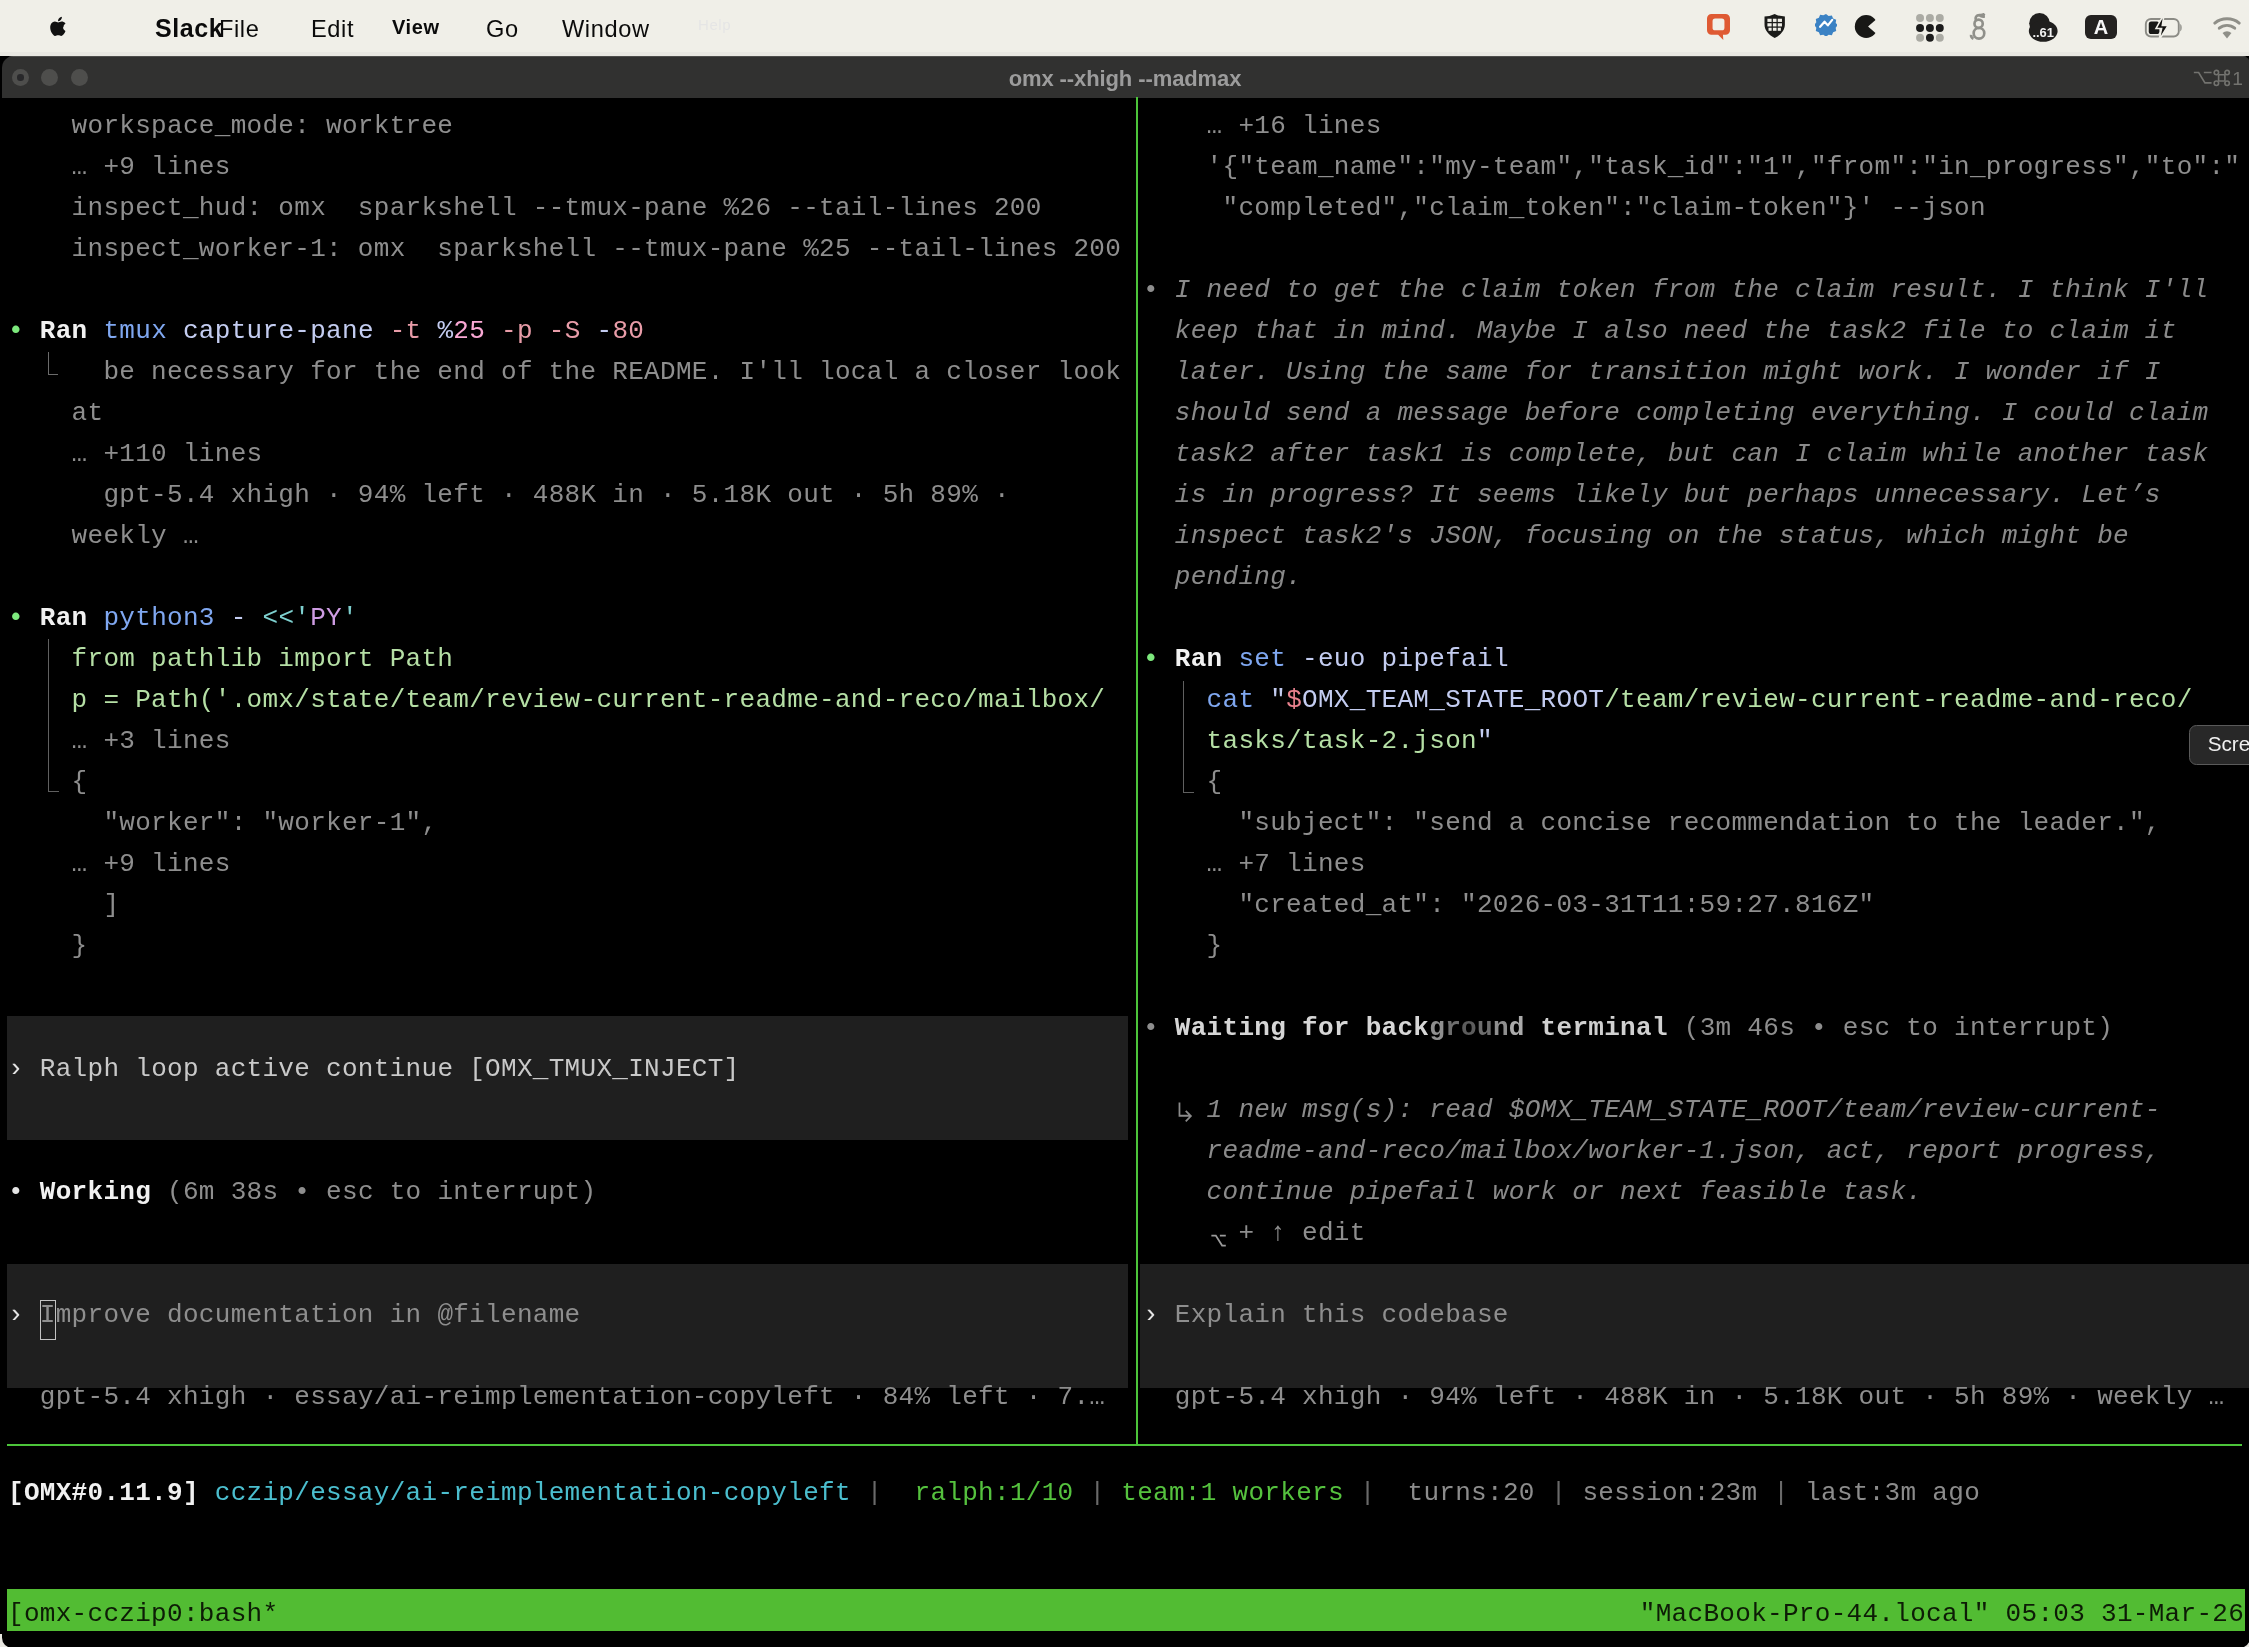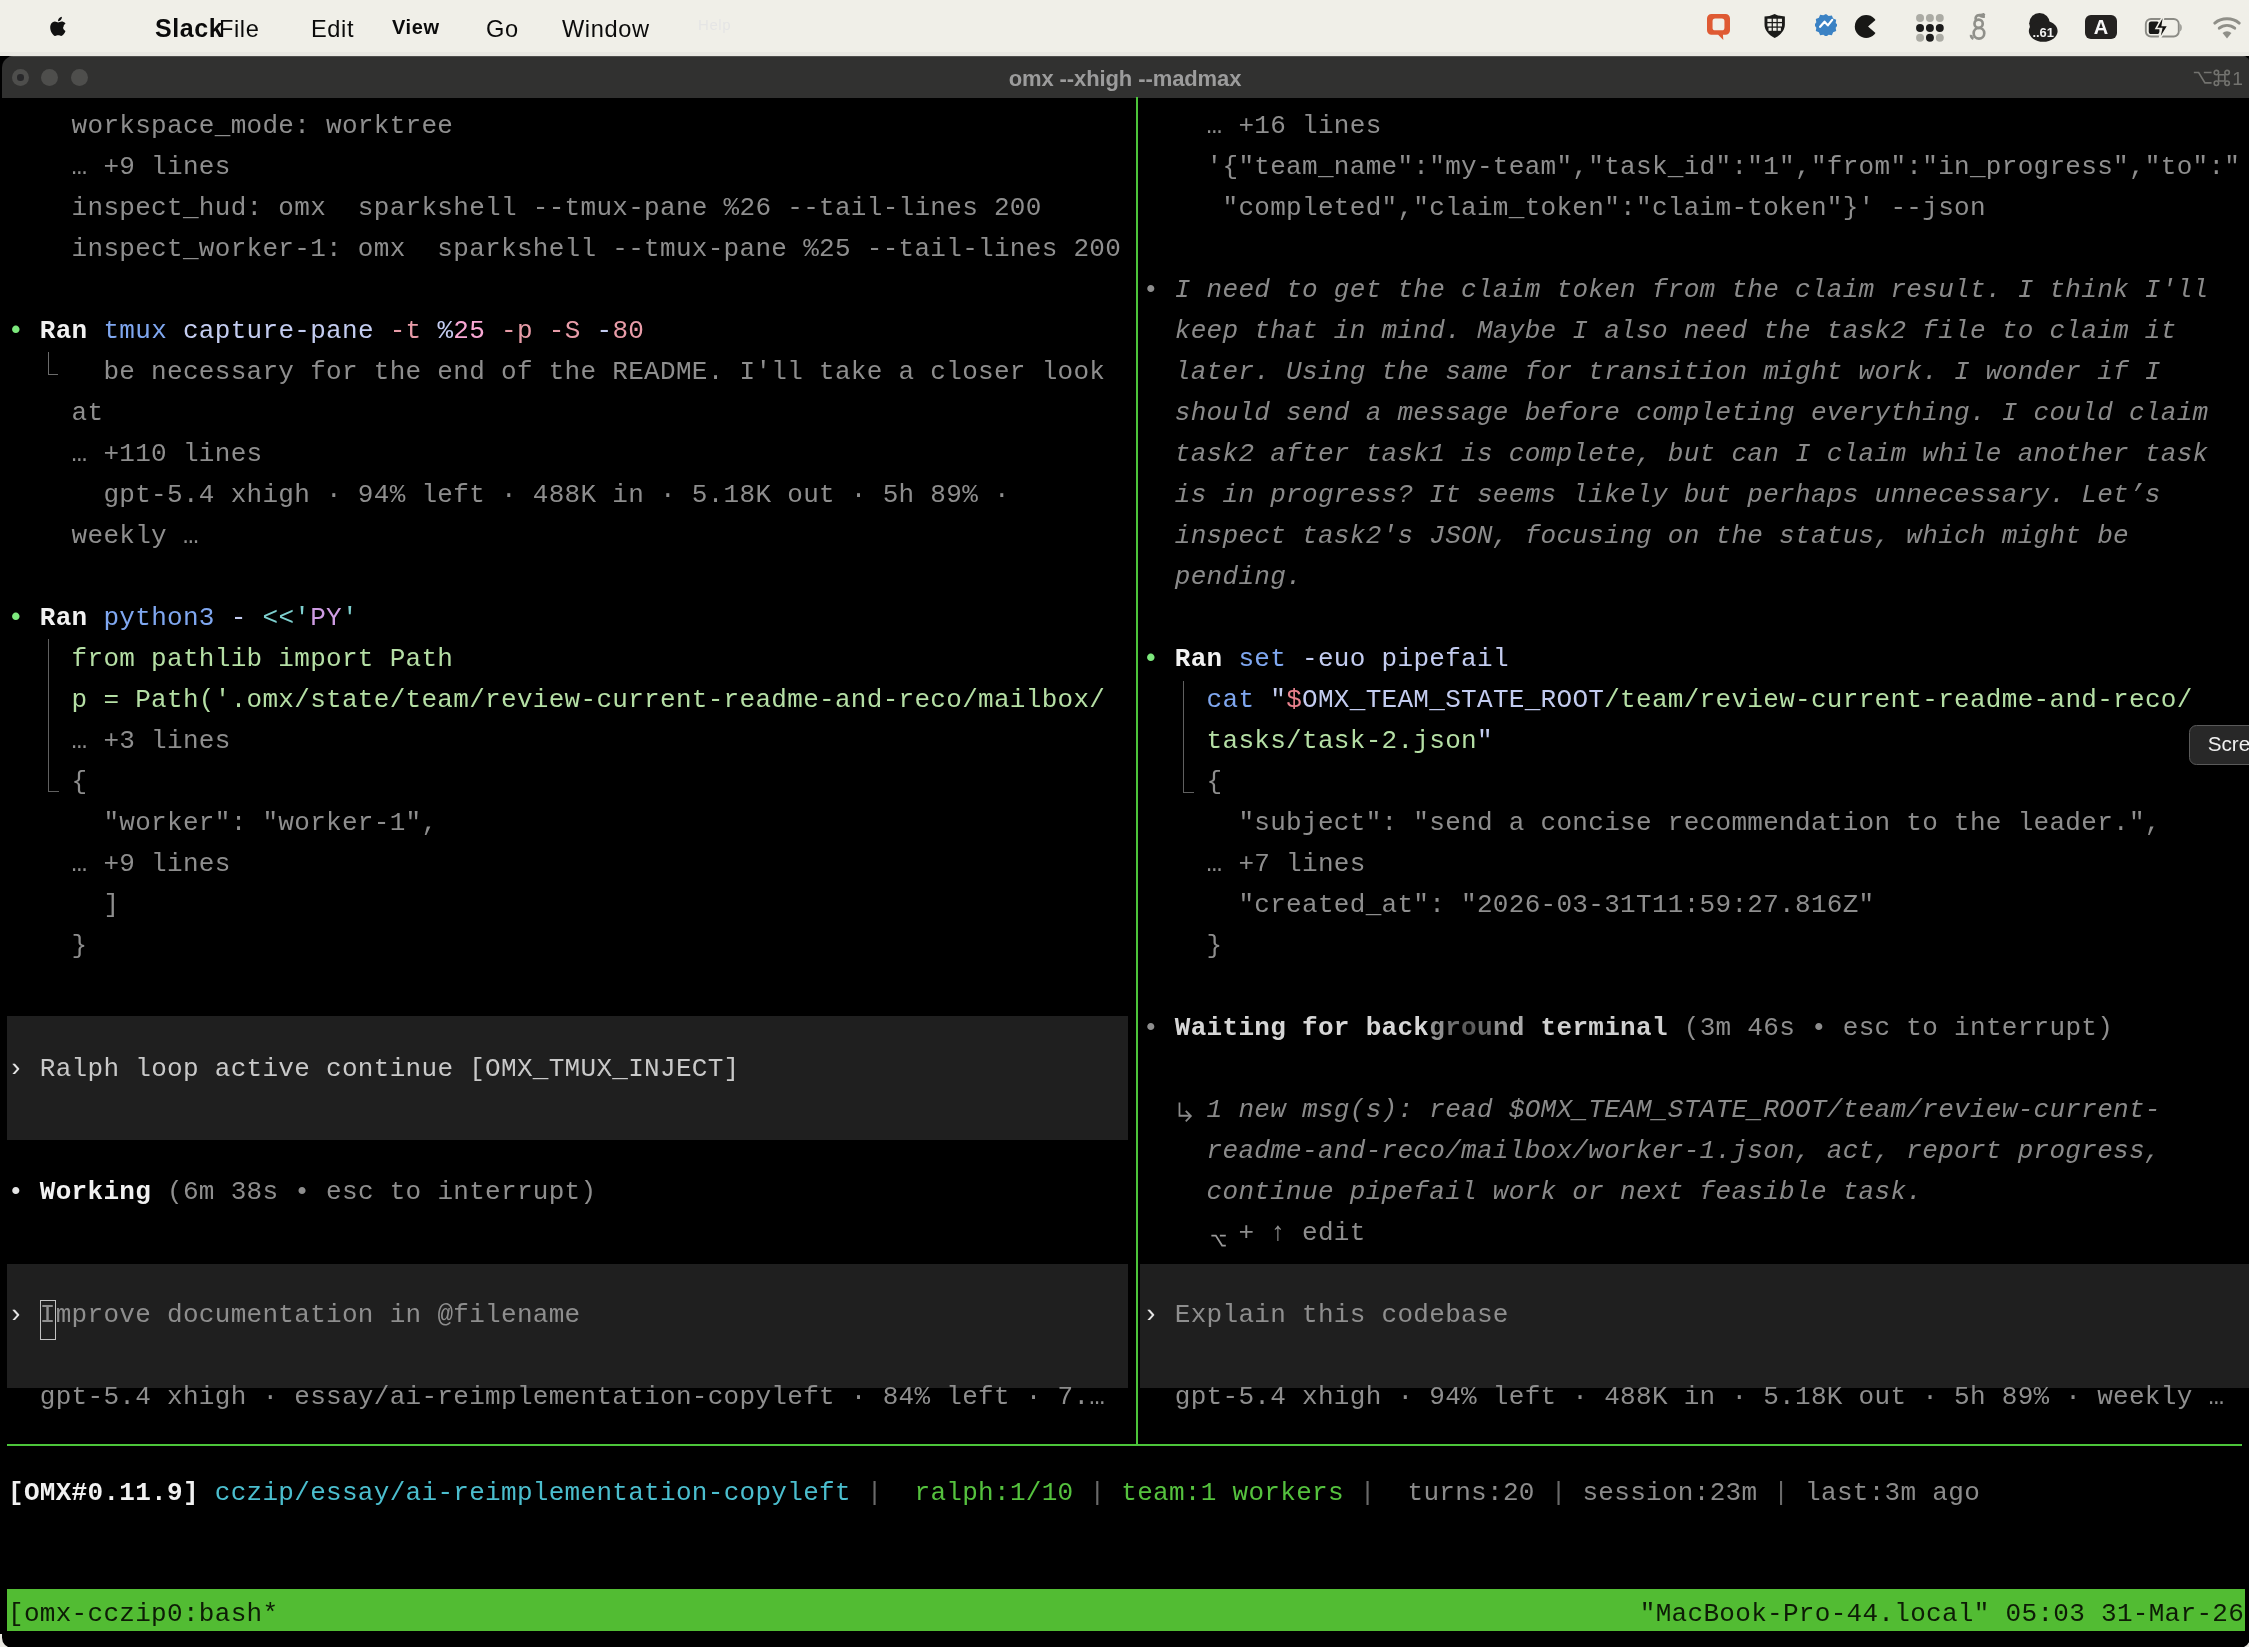--- a/index.html
+++ b/index.html
@@ -139,21 +139,21 @@
       <path d="M0.5 3.5h6l8.5 13.5H20M12 3.5h8"></path>
     </g>
   </svg>
 <div style="position:absolute;left:40px;top:1300px;width:14px;height:38px;border:1.5px solid #c2c2c2;"></div>
 <pre class="mono" style="left:8px;top:106px;"><span class="g">    workspace_mode: worktree</span>
 <span class="g">    … +9 lines</span>
 <span class="g">    inspect_hud: omx  sparkshell --tmux-pane %26 --tail-lines 200</span>
 <span class="g">    inspect_worker-1: omx  sparkshell --tmux-pane %25 --tail-lines 200</span>
 
 <span class="bg" style="font-weight:bold">•</span> <span class="w">Ran</span> <span class="blu">tmux</span> <span class="lav">capture-pane</span> <span class="pnk">-t</span> <span class="lav">%</span><span class="org">25</span> <span class="pnk">-p</span> <span class="pnk">-S</span> <span class="lav">-</span><span class="pnk">80</span>
-<span class="g">      be necessary for the end of the README. I'll take a closer look</span>
+<span class="g">      be necessary for the end of the README. I'll local a closer look</span>
 <span class="g">    at</span>
 <span class="g">    … +110 lines</span>
 <span class="g">      gpt-5.4 xhigh · 94% left · 488K in · 5.18K out · 5h 89% ·</span>
 <span class="g">    weekly …</span>
 
 <span class="bg" style="font-weight:bold">•</span> <span class="w">Ran</span> <span class="blu">python3</span> <span class="lav">-</span> <span class="teal">&lt;&lt;'</span><span class="vio">PY</span><span class="teal">'</span>
 <span class="grn">    from pathlib import Path</span>
 <span class="grn">    p = Path('.omx/state/team/review-current-readme-and-reco/mailbox/</span>
 <span class="g">    … +3 lines</span>
 <span class="g">    {</span>

